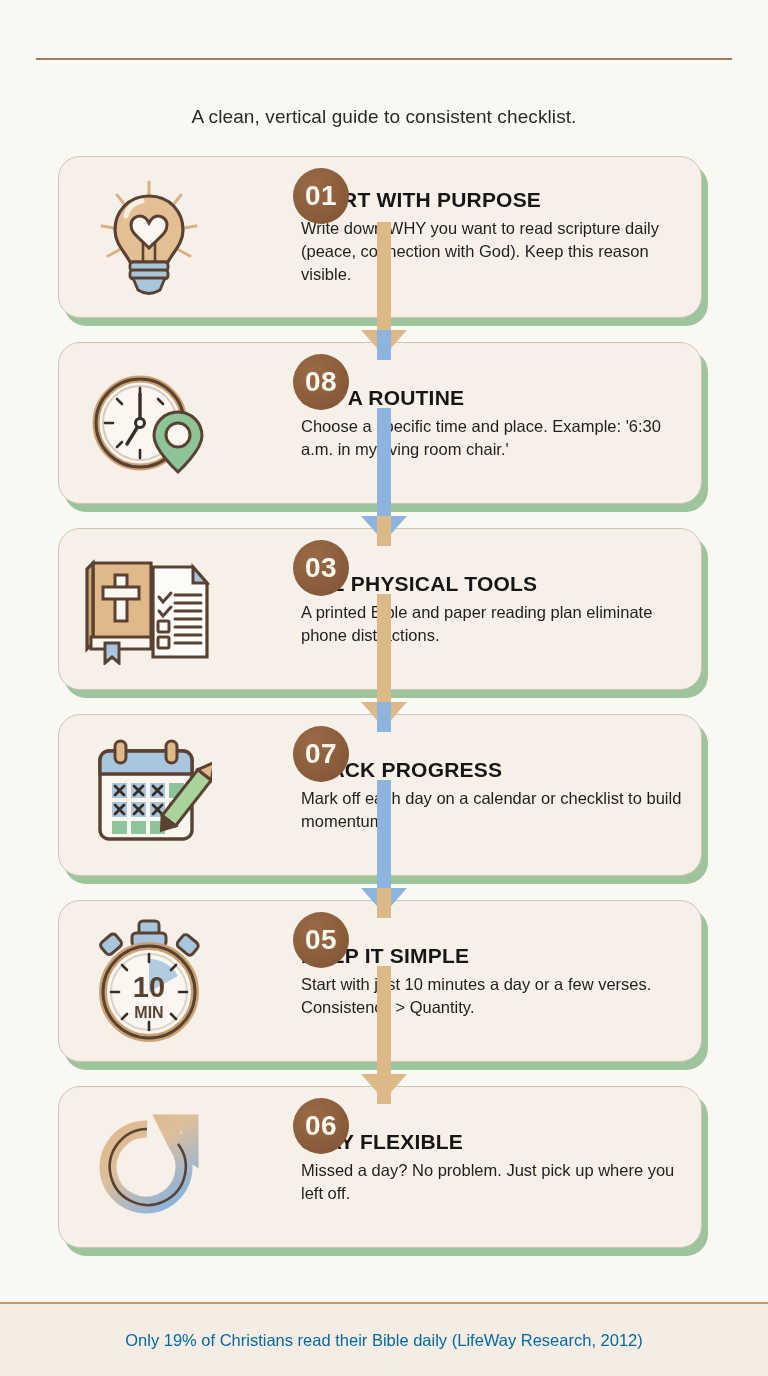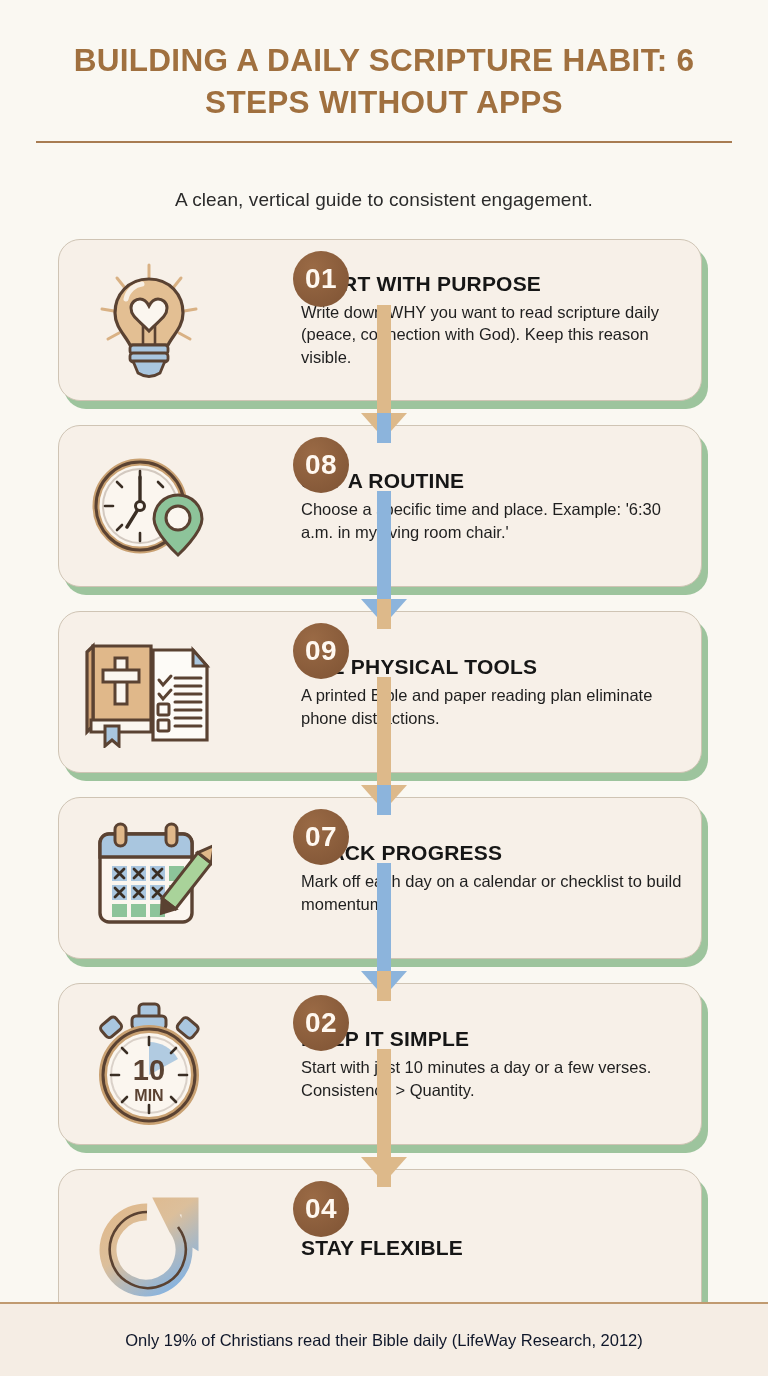--- a/index.html
+++ b/index.html
@@ -129,32 +129,31 @@
     left:0; right:0; bottom:0;
     height:74px;
     background:#F5EDE4;
     border-top:2px solid #C09A70;
     display:flex;
     align-items:center;
     justify-content:center;
   }
   #footer-text {
     font-size:16.5px;
-    color:#0f172a;
+    color:#0369a1;
   }
   svg { display:block; }
 </style>
 </head>
 <body>
 
 <div id="header">
-  <div id="title">BUILDING A DAILY SCRIPTURE HABIT: 6 STEPS WITHOUT APPS</div>
   <div id="header-divider"></div>
 </div>
-<div id="subtitle">A clean, vertical guide to consistent engagement.</div>
+<div id="subtitle">A clean, vertical guide to consistent checklist.</div>
 
 <div id="steps">
 
   <div class="step">
     <div class="card-shadow"></div>
     <div class="card">
       <div class="icon-slot">
         <svg width="118" height="122" viewBox="0 0 118 122">
           <g stroke="#5A4232" stroke-width="3" fill="none" stroke-linecap="round">
             <line x1="59" y1="6" x2="59" y2="18" stroke="#D9B184"></line>
@@ -249,21 +248,21 @@
             <line x1="96" y1="82" x2="122" y2="82"></line>
             <line x1="96" y1="90" x2="122" y2="90"></line>
           </g>
         </svg>
       </div>
       <div class="text-slot">
         <div class="step-title">USE PHYSICAL TOOLS</div>
         <div class="step-desc">A printed Bible and paper reading plan eliminate phone distractions.</div>
       </div>
     </div>
-    <div class="badge" style="top:18px;">09</div>
+    <div class="badge" style="top:18px;">03</div>
     <div class="conn-line" style="top:-6px; height:30px; background:#DDB98A;"></div>
     <div class="conn-line" style="top:72px; height:108px; background:#DDB98A;"></div>
     <div class="conn-arrow" style="top:180px; border-top:26px solid #DDB98A;"></div>
   </div>
 
   <div class="step">
     <div class="card-shadow"></div>
     <div class="card">
       <div class="icon-slot">
         <svg width="126" height="116" viewBox="0 0 126 116">
@@ -337,21 +336,21 @@
           </g>
           <text x="62" y="78" text-anchor="middle" font-family="Liberation Sans, sans-serif" font-size="29" font-weight="bold" fill="#5A4232">10</text>
           <text x="62" y="99" text-anchor="middle" font-family="Liberation Sans, sans-serif" font-size="16" font-weight="bold" fill="#5A4232">MIN</text>
         </svg>
       </div>
       <div class="text-slot">
         <div class="step-title">KEEP IT SIMPLE</div>
         <div class="step-desc">Start with just 10 minutes a day or a few verses. Consistency &gt; Quantity.</div>
       </div>
     </div>
-    <div class="badge" style="top:18px;">02</div>
+    <div class="badge" style="top:18px;">05</div>
     <div class="conn-line" style="top:-6px; height:30px; background:#DDB98A;"></div>
     <div class="conn-line" style="top:72px; height:108px; background:#DDB98A;"></div>
     <div class="conn-arrow" style="top:180px; border-top:26px solid #DDB98A;"></div>
   </div>
 
   <div class="step">
     <div class="card-shadow"></div>
     <div class="card">
       <div class="icon-slot">
         <svg width="118" height="116" viewBox="0 0 118 116">
@@ -362,23 +361,24 @@
               <stop offset="100%" stop-color="#8CB4DC"></stop>
             </linearGradient>
           </defs>
           <path d="M57 20 A38 38 0 1 0 87 36 L76 14 L100 14 L100 44 L87 36" fill="none" stroke="url(#refreshGrad)" stroke-width="17" stroke-linecap="butt"></path>
           <path d="M57 20 A38 38 0 1 0 88 35" fill="none" stroke="#5A4232" stroke-width="2.6"></path>
           <path d="M57 28 A30 30 0 1 1 35 92" fill="none" stroke="#5A4232" stroke-width="2.6" opacity="0"></path>
         </svg>
       </div>
       <div class="text-slot">
         <div class="step-title">STAY FLEXIBLE</div>
-      </div>
-    </div>
-    <div class="badge" style="top:18px;">04</div>
+        <div class="step-desc">Missed a day? No problem. Just pick up where you left off.</div>
+      </div>
+    </div>
+    <div class="badge" style="top:18px;">06</div>
     <div class="conn-line" style="top:-6px; height:30px; background:#DDB98A;"></div>
   </div>
 
 </div>
 
 <div id="footer">
   <div id="footer-text">Only 19% of Christians read their Bible daily (LifeWay Research, 2012)</div>
 </div>
 
 </body></html>

